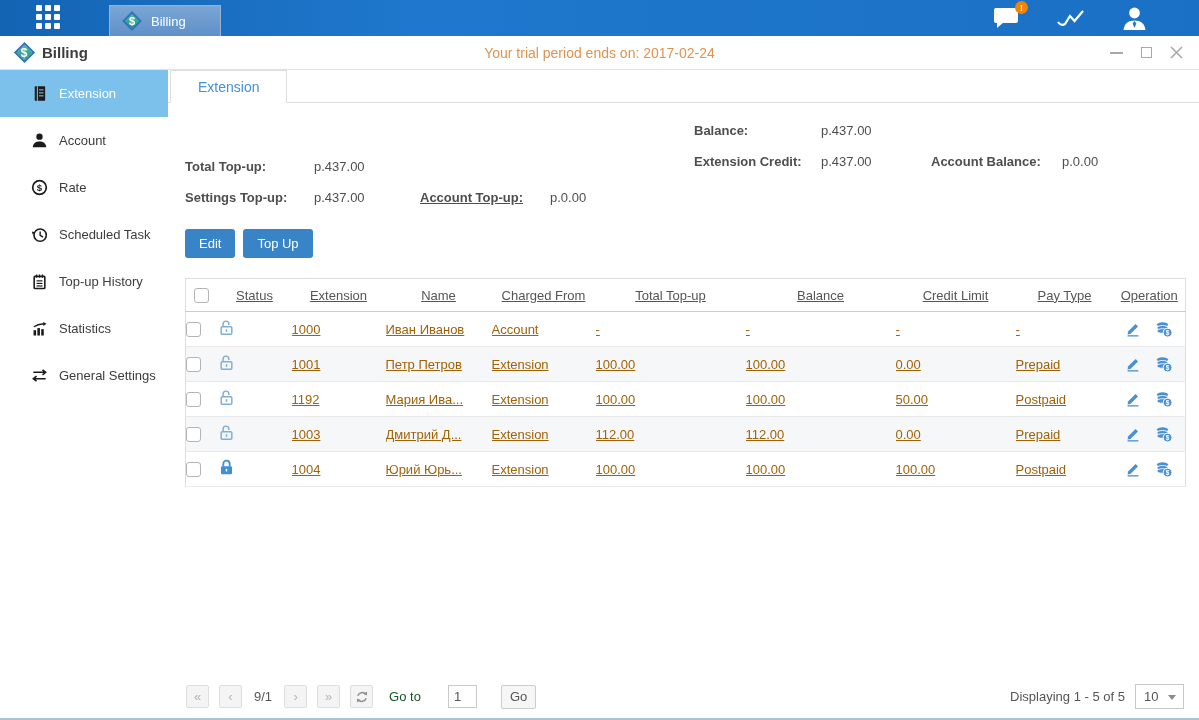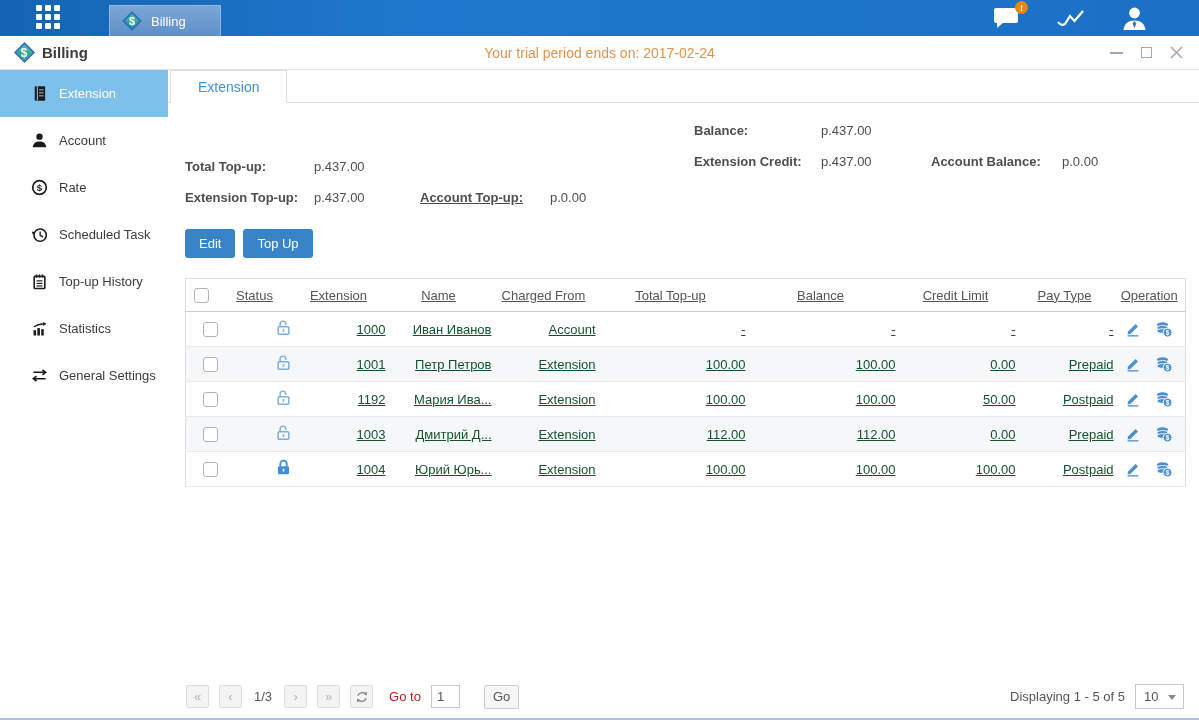--- a/index.html
+++ b/index.html
@@ -53,38 +53,38 @@
   .lbl { font-weight:bold; color:#4e4e4e; }
   .sum-left .l1 { width:129px; } .sum-left .v1 { width:106px; } .sum-left .l2 { width:130px;text-decoration:underline; }
   .sum-right .l1 { width:127px; } .sum-right .v1 { width:110px; } .sum-right .l2 { width:131px; }
 
   .btn-row { margin-top:16px; display:flex; gap:8px; }
   .btn-blue { background:#3884c7; color:#fff; border:none; border-radius:3px; height:29px; padding:0 14px; font-size:13px; font-family:inherit; cursor:pointer; }
 
   table { border-collapse:collapse; table-layout:fixed; width:100%; margin-top:20px; }
   table { border:1px solid #ddd; }
   th { font-weight:normal; color:#555; height:33px; border-bottom:1px solid #ccc; }
-  td { height:35px; text-align:right; color:#14532d; }
+  td { height:35px; text-align:left; color:#a16207; }
   tbody tr { border-bottom:1px solid #e9e9e9; }
   tbody tr:nth-child(even) { background:#f6f7f8; }
   th, td { overflow:hidden; white-space:nowrap;text-decoration:underline; }
   .col-cb { width:3.2%; } .col-status { width:7.4%; } .col-ext { width:9.4%; } .col-name { width:10.6%; }
   .col-from { width:10.4%; } .col-tt { width:15%; } .col-bal { width:15%; } .col-cl { width:12%; }
   .col-pt { width:9.8%; } .col-op { width:7.2%; }
   .checkbox { display:inline-block; width:15px; height:15px; border:1px solid #b4b4b4; border-radius:3px; background:#fff; vertical-align:middle; cursor:pointer; }
   .status-cell .lock-closed { display:none; }
   .status-cell.locked .lock-closed { display:inline; }
   .op-icons { display:flex; justify-content:center; align-items:center; gap:14px; }
   .op-icons svg { cursor:pointer; }
 
   
   .pager { margin-top:auto; flex:0 0 auto; display:flex; align-items:center; padding:6px 2px 9px 1px; }
   .pg-btn { width:23px; height:23px; background:#f4f4f4; border:1px solid #dedede; border-radius:2px; color:#b5b5b5; font-size:13px; display:flex; align-items:center; justify-content:center; margin-right:10px; cursor:pointer; }
   .pg-indicator { color:#555; margin:0 12px 0 2px; }
-  .goto-label { margin:0 10px 0 6px; color:#b91c1c; }
+  .goto-label { margin:0 27px 0 6px; color:#14532d; }
   .goto-input { width:29px; height:23px; border:1px solid #c9c9c9; font-family:inherit; font-size:13px; color:#555; padding-left:5px; }
   .go-btn { margin-left:24px; height:24px; padding:0 8px; background:#f6f6f6; border:1px solid #ccc; border-radius:2px; color:#555; font-family:inherit; font-size:13px; cursor:pointer; }
   .pager-right { margin-left:auto; display:flex; align-items:center; gap:10px; }
   .displaying { color:#555; }
   .page-size { width:49px; height:25px; border:1px solid #c9c9c9; background:#fff; display:flex; align-items:center; padding-left:8px; position:relative; cursor:pointer; color:#555; }
   .caret { position:absolute; right:7px; top:10px; width:0; height:0; border-left:4.5px solid transparent; border-right:4.5px solid transparent; border-top:5px solid #8a8a8a; }
 </style>
 </head>
 <body>
 
@@ -227,21 +227,21 @@
 
       <div class="content">
 
         <div class="summary">
           <div class="sum-left">
             <div class="sum-row">
               <span class="lbl l1">Total Top-up:</span>
               <span>p.437.00</span>
             </div>
             <div class="sum-row">
-              <span class="lbl l1">Extension Top-up:</span>
+              <span class="lbl l1">Settings Top-up:</span>
               <span class="v1">p.437.00</span>
               <span class="lbl l2">Account Top-up:</span>
               <span>p.0.00</span>
             </div>
           </div>
           <div class="sum-right">
             <div class="sum-row">
               <span class="lbl l1">Balance:</span>
               <span>p.437.00</span>
             </div>
@@ -452,21 +452,21 @@
                     </svg>
               </span>
                 </td>
             </tr>
           </tbody>
         </table>
 
         <div class="pager">
           <span class="pg-btn">«</span>
           <span class="pg-btn">‹</span>
-          <span class="pg-indicator">1/3</span>
+          <span class="pg-indicator">9/1</span>
           <span class="pg-btn">›</span>
           <span class="pg-btn">»</span>
           <span class="pg-btn">
             <svg width="14" height="14" viewBox="0 0 16 16">
               <path d="M3.2 6.6 A5.2 5.2 0 0 1 12.4 5.2" fill="none" stroke="#8f8f8f" stroke-width="1.7"></path>
               <polygon points="13.8,1.8 13.6,6.2 9.8,4.4" fill="#8f8f8f"></polygon>
               <path d="M12.8 9.4 A5.2 5.2 0 0 1 3.6 10.8" fill="none" stroke="#8f8f8f" stroke-width="1.7"></path>
               <polygon points="2.2,14.2 2.4,9.8 6.2,11.6" fill="#8f8f8f"></polygon>
             </svg>
           </span>

